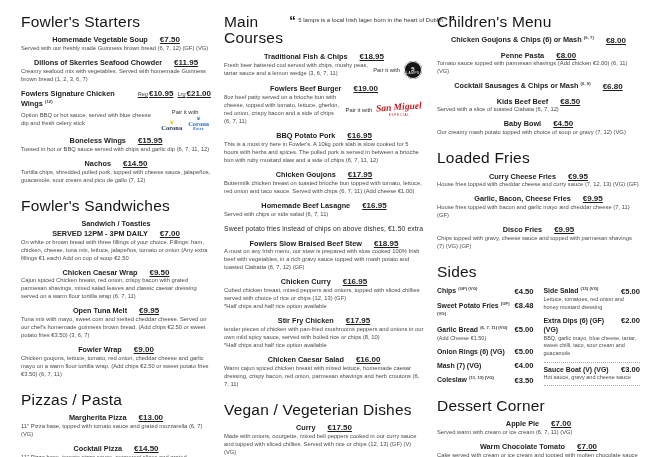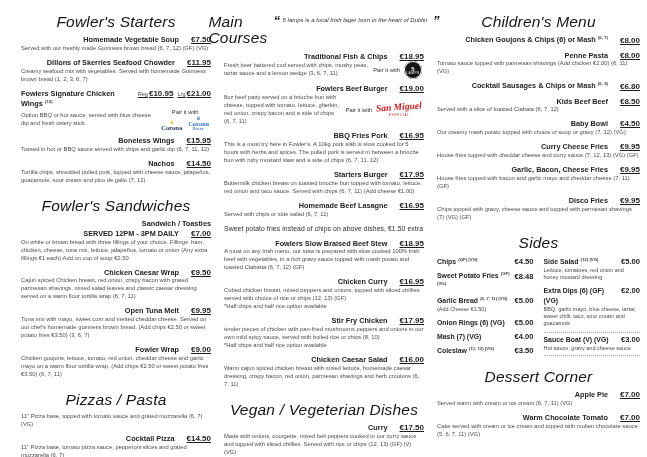--- a/index.html
+++ b/index.html
@@ -8,28 +8,28 @@
     font-family:"Liberation Sans",sans-serif;color:#1b1b1b;
     -webkit-font-smoothing:antialiased;
   }
   .page{
     box-sizing:border-box;height:100%;width:647px;
     display:grid;grid-template-columns:190px 200px 203px;column-gap:13px;
     padding:12px 7px 0 21px;
   }
   .col{min-width:0;}
   .block{margin:0;}
-  .section-head{display:flex;justify-content:center;align-items:flex-start;gap:6px;font-style:italic;}
+  .section-head{display:flex;justify-content:flex-start;align-items:flex-start;gap:6px;}
   .section-title{
     font-weight:400;font-size:15.5px;letter-spacing:.2px;color:#151515;
     margin:8px 0 5px;line-height:1.05;
   }
   .block:first-child .section-title{margin-top:2px;}
   .item{margin:0 0 5px;position:relative;}
-  .item-head,.item-subhead{display:flex;justify-content:flex-end;align-items:baseline;gap:12px;}
+  .item-head,.item-subhead{display:flex;justify-content:center;align-items:baseline;gap:12px;}
   .item-name,.item-subname{font-size:7.3px;font-weight:bold;color:#232323;line-height:1.35;}
   .sup{font-size:4.3px;vertical-align:super;font-weight:bold;color:#3a3a3a;margin-left:1px;}
   .item-price{font-size:8px;font-weight:bold;color:#1f1f1f;white-space:nowrap;text-decoration:underline;}
   .price-label{font-size:5.6px;font-weight:normal;color:#444;margin:0 1px 0 4px;}
   .item-body{display:flex;gap:4px;align-items:center;}
   .item-desc{font-size:5.8px;color:#4a4a4a;line-height:1.38;flex:1;min-width:0;}
   .item-note{font-size:5.8px;color:#4a4a4a;line-height:1.38;}
   .banner{font-size:6.8px;color:#2c2c2c;margin:6px 0 7px;white-space:nowrap;letter-spacing:.1px;}
   
   .quote{
@@ -180,20 +180,24 @@
           <div class="item-body">
             <span class="item-desc">Chicken goujons, lettuce, tomato, red onion, cheddar cheese and garlic mayo on a warm flour tortilla wrap. (Add chips €2.50 or sweet potato fries €3.50) (6, 7, 11)</span>
           </div>
         </div>
       </section>
       <section class="block">
         <div class="section-head">
           <h2 class="section-title">Pizzas / Pasta</h2>
         </div>
         <div class="item">
+          <div class="item-head">
+            <span class="item-name">Margherita Pizza</span>
+            <span class="item-price"><span class="price-val">€13.00</span></span>
+          </div>
           <div class="item-body">
             <span class="item-desc">11" Pizza base, topped with tomato sauce and grated mozzarella (6, 7) (VG)</span>
           </div>
         </div>
         <div class="item">
           <div class="item-head">
             <span class="item-name">Cocktail Pizza</span>
             <span class="item-price"><span class="price-val">€14.50</span></span>
           </div>
           <div class="item-body">
@@ -235,30 +239,30 @@
               <span class="pair-label">Pair it with</span>
               <span class="sanmiguel">
                 <span class="sm-script">San Miguel</span>
                 <span class="sm-sub">ESPECIAL</span>
               </span>
             </div>
           </div>
         </div>
         <div class="item">
           <div class="item-head">
-            <span class="item-name">BBQ Fries Pork</span>
+            <span class="item-name">BBQ Potato Pork</span>
             <span class="item-price"><span class="price-val">€16.95</span></span>
           </div>
           <div class="item-body">
             <span class="item-desc">This is a must try here in Fowler's. A 10kg pork slab is slow cooked for 5 hours with herbs and spices. The pulled pork is served in between a brioche bun with ruby mustard slaw and a side of chips (6, 7, 11, 12)</span>
           </div>
         </div>
         <div class="item">
           <div class="item-head">
-            <span class="item-name">Starters Burger</span>
+            <span class="item-name">Chicken Goujons</span>
             <span class="item-price"><span class="price-val">€17.95</span></span>
           </div>
           <div class="item-body">
             <span class="item-desc">Buttermilk chicken breast on toasted brioche bun topped with tomato, lettuce, red onion and taco sauce. Served with chips (6, 7, 11) (Add cheese €1.00)</span>
           </div>
         </div>
         <div class="item">
           <div class="item-head">
             <span class="item-name">Homemade Beef Lasagne</span>
             <span class="item-price"><span class="price-val">€16.95</span></span>
@@ -362,20 +366,23 @@
           <div class="item-head">
             <span class="item-name">Baby Bowl</span>
             <span class="item-price"><span class="price-val">€4.50</span></span>
           </div>
           <div class="item-body">
             <span class="item-desc">Our creamy mash potato topped with choice of soup or gravy (7, 12) (VG)</span>
           </div>
         </div>
       </section>
       <section class="block">
+        <div class="section-head">
+          <h2 class="section-title">Loaded Fries</h2>
+        </div>
         <div class="item">
           <div class="item-head">
             <span class="item-name">Curry Cheese Fries</span>
             <span class="item-price"><span class="price-val">€9.95</span></span>
           </div>
           <div class="item-body">
             <span class="item-desc">House fries topped with cheddar cheese and curry sauce (7, 12, 13) (VG) (GF)</span>
           </div>
         </div>
         <div class="item">

